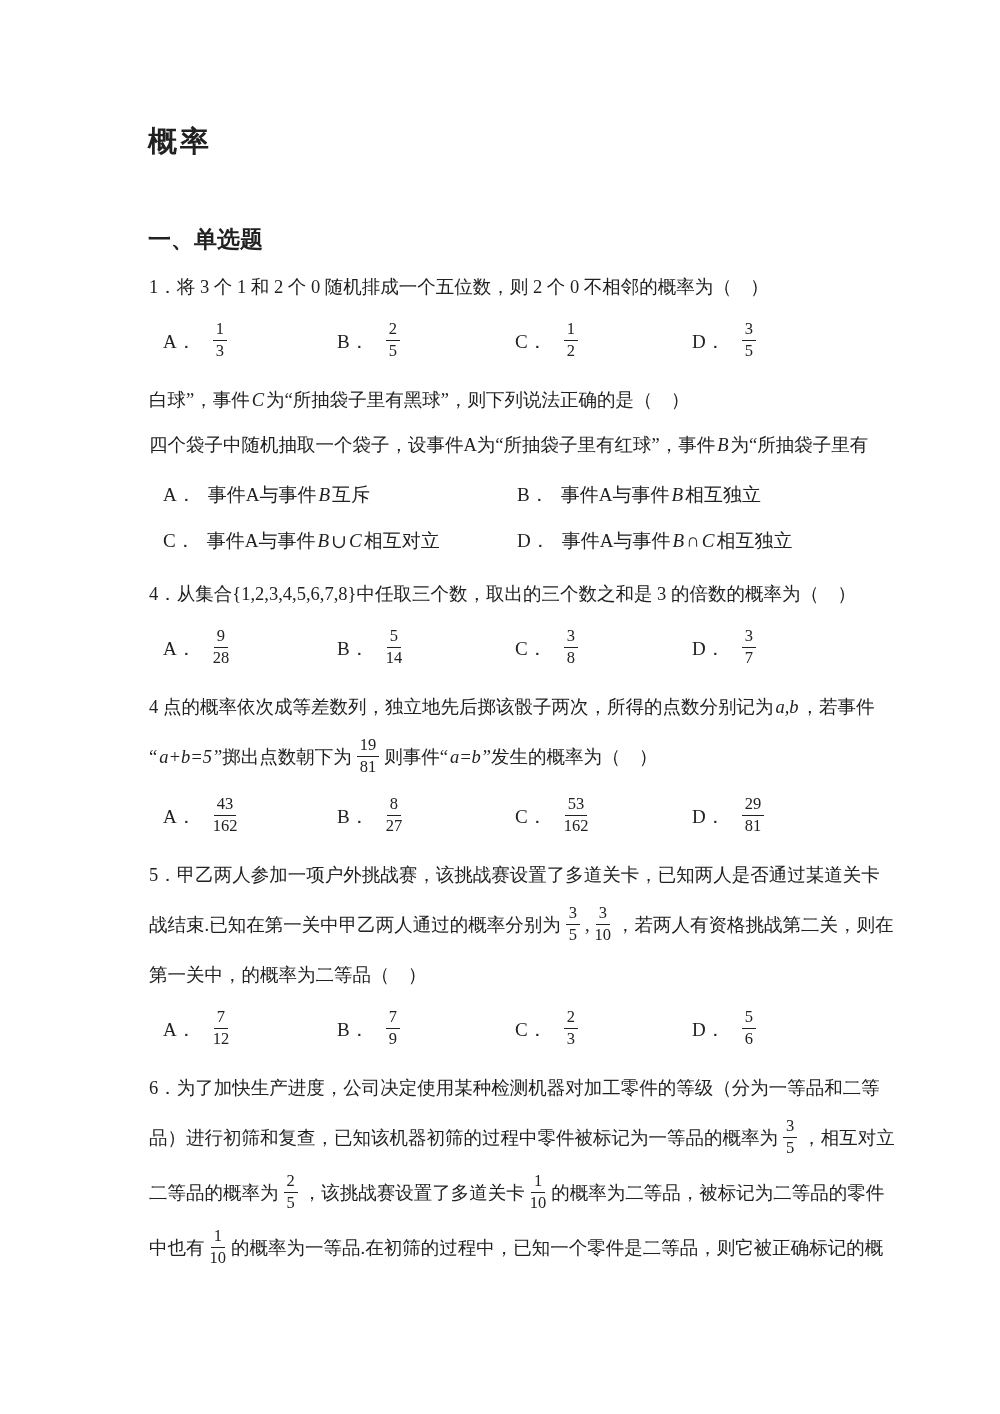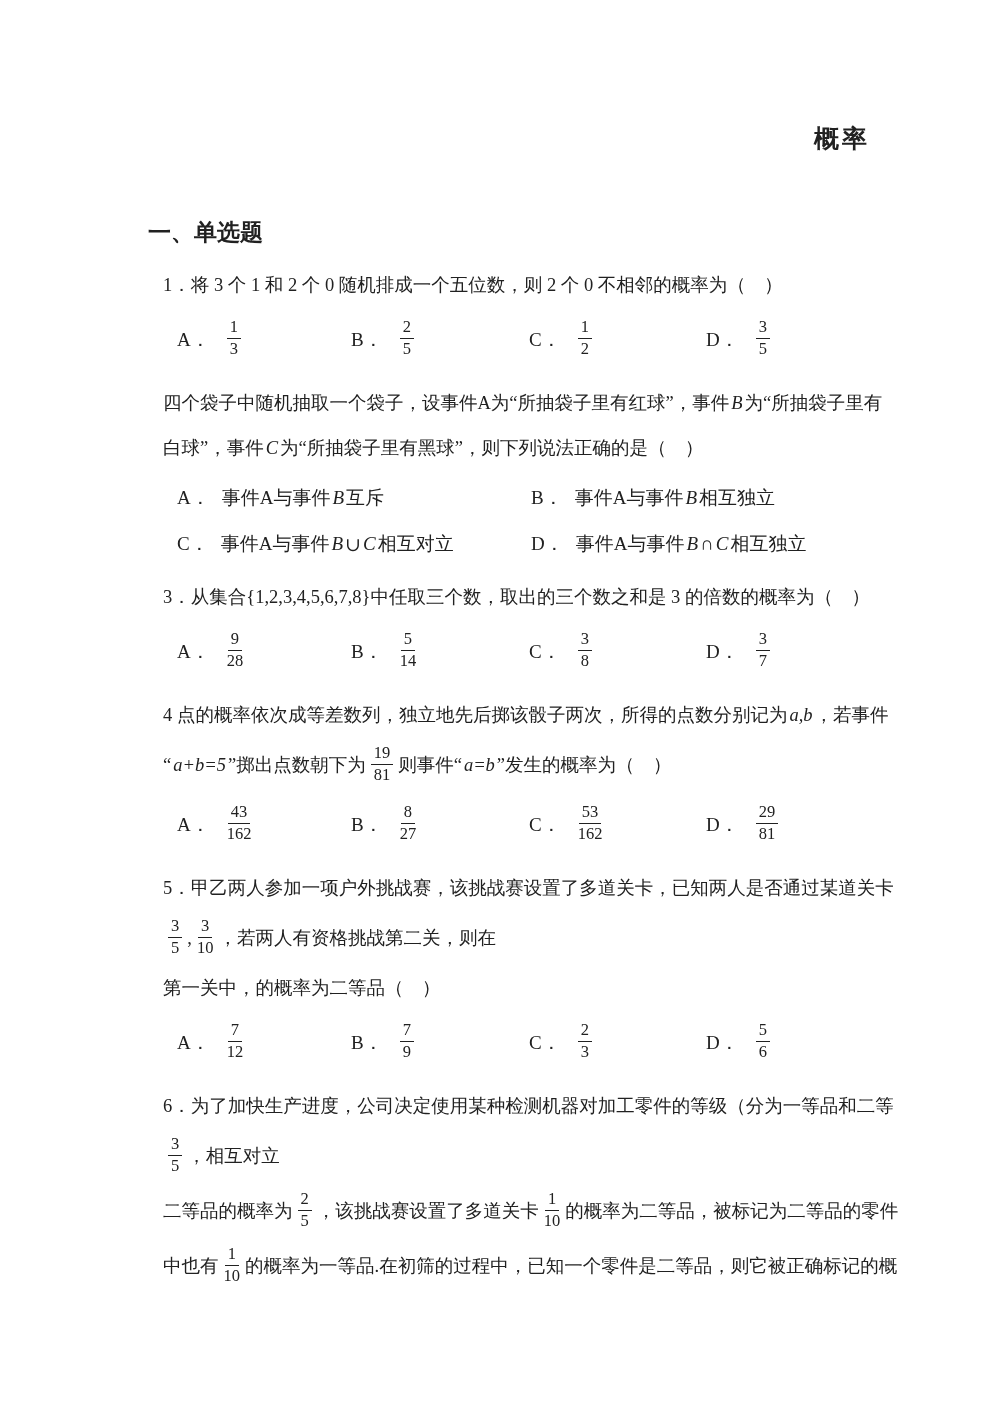--- a/index.html
+++ b/index.html
@@ -11,32 +11,32 @@
     color:#212121;
     font-family:"Liberation Serif","DejaVu Serif",serif;
     box-sizing:border-box;
     overflow:hidden;
   }
   .content {
     padding:122px 130px 40px 148px;
     box-sizing:border-box;
   }
   .doc-title {
-    text-align:right;
-    font-size:25px;
+    text-align:left;
+    font-size:29px;
     font-weight:700;
     letter-spacing:3px;
     margin:0 0 62px 0;
   }
   .section-heading {
     font-size:23px;
     font-weight:700;
     margin:0 0 10px 0;
   }
-  .question { margin:15px; }
+  .question { margin:1px; }
   .line {
     font-size:18.5px;
     line-height:45px;
     white-space:nowrap;
   }
   .line.has-frac { padding:5px 0; }
   .text-run { }
   .math-run {
     font-style:italic;
     padding:0 2px;
@@ -112,22 +112,22 @@
             <div class="opt">
               <span class="opt-label">D．</span>
               <span class="frac">
                 <span class="num">3</span>
                 <span class="den">5</span>
               </span>
             </div>
           </div>
         </div>
         <div class="question">
+          <div class="line"><span class="text-run">白球”，事件</span><span class="math-run">C</span><span class="text-run">为“所抽袋子里有黑球”，则下列说法正确的是（　）</span></div>
           <div class="line"><span class="text-run">四个袋子中随机抽取一个袋子，设事件A为“所抽袋子里有红球”，事件</span><span class="math-run">B</span><span class="text-run">为“所抽袋子里有</span></div>
-          <div class="line"><span class="text-run">白球”，事件</span><span class="math-run">C</span><span class="text-run">为“所抽袋子里有黑球”，则下列说法正确的是（　）</span></div>
           <div class="opts two">
             <div class="opt">
               <span class="opt-label">A．</span>
               <span class="text-run">事件A与事件</span>
               <span class="math-run">B</span>
               <span class="text-run">互斥</span>
             </div>
             <div class="opt">
               <span class="opt-label">B．</span>
               <span class="text-run">事件A与事件</span>
@@ -146,21 +146,21 @@
               <span class="opt-label">D．</span>
               <span class="text-run">事件A与事件</span>
               <span class="math-run">B</span>
               <span class="text-run">∩</span>
               <span class="math-run">C</span>
               <span class="text-run">相互独立</span>
             </div>
           </div>
         </div>
         <div class="question">
-          <div class="line"><span class="text-run">3．从集合</span><span class="text-run">{1,2,3,4,5,6,7,8}</span><span class="text-run">中任取三个数，取出的三个数之和是 3 的倍数的概率为（　）</span></div>
+          <div class="line"><span class="text-run">4．从集合</span><span class="text-run">{1,2,3,4,5,6,7,8}</span><span class="text-run">中任取三个数，取出的三个数之和是 3 的倍数的概率为（　）</span></div>
           <div class="opts four">
             <div class="opt">
               <span class="opt-label">A．</span>
               <span class="frac">
                 <span class="num">9</span>
                 <span class="den">28</span>
               </span>
             </div>
             <div class="opt">
               <span class="opt-label">B．</span>
@@ -217,21 +217,21 @@
               <span class="opt-label">D．</span>
               <span class="frac">
                 <span class="num">29</span>
                 <span class="den">81</span>
               </span>
             </div>
           </div>
         </div>
         <div class="question">
           <div class="line"><span class="text-run">5．甲乙两人参加一项户外挑战赛，该挑战赛设置了多道关卡，已知两人是否通过某道关卡</span></div>
-          <div class="line has-frac"><span class="frac">
+          <div class="line has-frac"><span class="text-run">战结束.已知在第一关中甲乙两人通过的概率分别为</span><span class="frac">
               <span class="num">3</span>
               <span class="den">5</span>
             </span><span class="text-run">,</span><span class="frac">
               <span class="num">3</span>
               <span class="den">10</span>
             </span><span class="text-run">，若两人有资格挑战第二关，则在</span></div>
           <div class="line"><span class="text-run">第一关中，的概率为二等品（　）</span></div>
           <div class="opts four">
             <div class="opt">
               <span class="opt-label">A．</span>
@@ -258,21 +258,21 @@
               <span class="opt-label">D．</span>
               <span class="frac">
                 <span class="num">5</span>
                 <span class="den">6</span>
               </span>
             </div>
           </div>
         </div>
         <div class="question">
           <div class="line"><span class="text-run">6．为了加快生产进度，公司决定使用某种检测机器对加工零件的等级（分为一等品和二等</span></div>
-          <div class="line has-frac"><span class="frac">
+          <div class="line has-frac"><span class="text-run">品）进行初筛和复查，已知该机器初筛的过程中零件被标记为一等品的概率为</span><span class="frac">
               <span class="num">3</span>
               <span class="den">5</span>
             </span><span class="text-run">，相互对立</span></div>
           <div class="line has-frac"><span class="text-run">二等品的概率为</span><span class="frac">
               <span class="num">2</span>
               <span class="den">5</span>
             </span><span class="text-run">，该挑战赛设置了多道关卡</span><span class="frac">
               <span class="num">1</span>
               <span class="den">10</span>
             </span><span class="text-run">的概率为二等品，被标记为二等品的零件</span></div>

